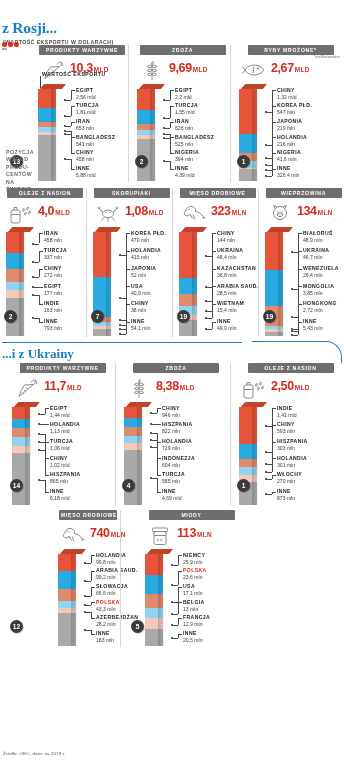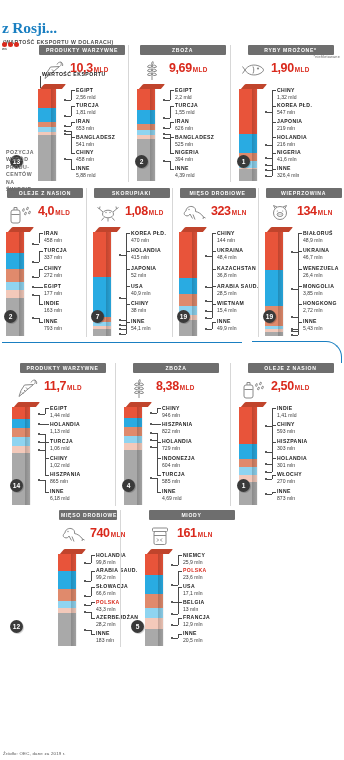--- a/index.html
+++ b/index.html
@@ -366,21 +366,21 @@
             <div class="icon-box">
               <svg width="26" height="20" viewBox="0 0 26 20">
                 <g fill="none" stroke="#8a8a8a" stroke-width="1">
                   <path d="M4 10c3-5 9-6 14-4 3 1.2 4.5 3 4.5 4s-1.5 2.8-4.5 4c-5 2-11 1-14-4z"></path>
                   <path d="M4 10l-2.5-3.5M4 10l-2.5 3.5"></path>
                   <circle cx="17" cy="8.5" r="1.1" fill="#8a8a8a" stroke="none"></circle>
                   <path d="M12 6.5c1 2.2 1 4.8 0 7"></path>
                 </g>
               </svg>
             </div>
-            <div class="big-val"><span>1,90</span><span class="unit">MLD</span></div>
+            <div class="big-val"><span>2,67</span><span class="unit">MLD</span></div>
           </div>
           <div class="chart">
             <div class="bar-wrap" style="height: 98px;">
               <div class="bar-top"></div>
               <div class="bar" style="height: 92px;">
                 <div class="seg" style="background: rgb(232, 84, 58); height: 49.4%;"></div>
                 <div class="seg" style="background: rgb(41, 171, 226); height: 20.5%;"></div>
                 <div class="seg" style="background: rgb(224, 138, 108); height: 8.2%;"></div>
                 <div class="seg" style="background: rgb(143, 212, 240); height: 8.1%;"></div>
                 <div class="seg" style="background: rgb(243, 201, 186); height: 1.6%;"></div>
@@ -780,20 +780,21 @@
         </div>
       </div>
     </div>
   <div class="posnote" style="left:6px; top:104px;">POZYCJA WŚRÓD PRODU- CENTÓW NA ŚWIECIE</div>
 </div>
 
 <div class="section" style="margin-top:4px;">
   <div style="position:relative;height:22px;">
     <div class="swoosh"></div>
     <div class="swoosh2" style="width:240px; top:1px;"></div>
+    <div class="ukr-title" style="position:absolute;top:5px;">...i z Ukrainy</div>
   </div>
   <div class="row" id="ukraine-row-1">
       <div class="panel" style="width: 115px;">
         <div style="margin-left: 10px; position: relative;">
           <div class="cat-label" style="width: 86px;">PRODUKTY WARZYWNE</div>
           <div class="head-area">
             <div class="icon-box">
               <svg width="26" height="20" viewBox="0 0 26 20">
                 <g fill="none" stroke="#8a8a8a" stroke-width="1">
                   <path d="M21 2c-2 0-3.5 1-4 2.5M21 2c1.5 1 2 2.5 1.5 4M21 2c.6 1.8.2 3.2-.8 4.2"></path>
@@ -1127,21 +1128,21 @@
             <div class="icon-box">
               <svg width="22" height="22" viewBox="0 0 22 22">
                 <g fill="none" stroke="#8a8a8a" stroke-width="1">
                   <rect x="5" y="6.5" width="12" height="13" rx="1.5"></rect>
                   <rect x="3.5" y="3" width="15" height="3.5" rx="1"></rect>
                   <path d="M5 10.5h12"></path>
                   <path d="M8 13.5l1.5 1.5-1.5 1.5M13 13.5l-1.5 1.5 1.5 1.5"></path>
                 </g>
               </svg>
             </div>
-            <div class="big-val"><span>161</span><span class="unit">MLN</span></div>
+            <div class="big-val"><span>113</span><span class="unit">MLN</span></div>
           </div>
           <div class="chart">
             <div class="bar-wrap" style="height: 98px;">
               <div class="bar-top"></div>
               <div class="bar" style="height: 92px;">
                 <div class="seg" style="background: rgb(232, 84, 58); height: 22.9%;"></div>
                 <div class="seg" style="background: rgb(41, 171, 226); height: 20.9%;"></div>
                 <div class="seg" style="background: rgb(224, 138, 108); height: 15.1%;"></div>
                 <div class="seg" style="background: rgb(143, 212, 240); height: 11.5%;"></div>
                 <div class="seg" style="background: rgb(243, 201, 186); height: 11.4%;"></div>

